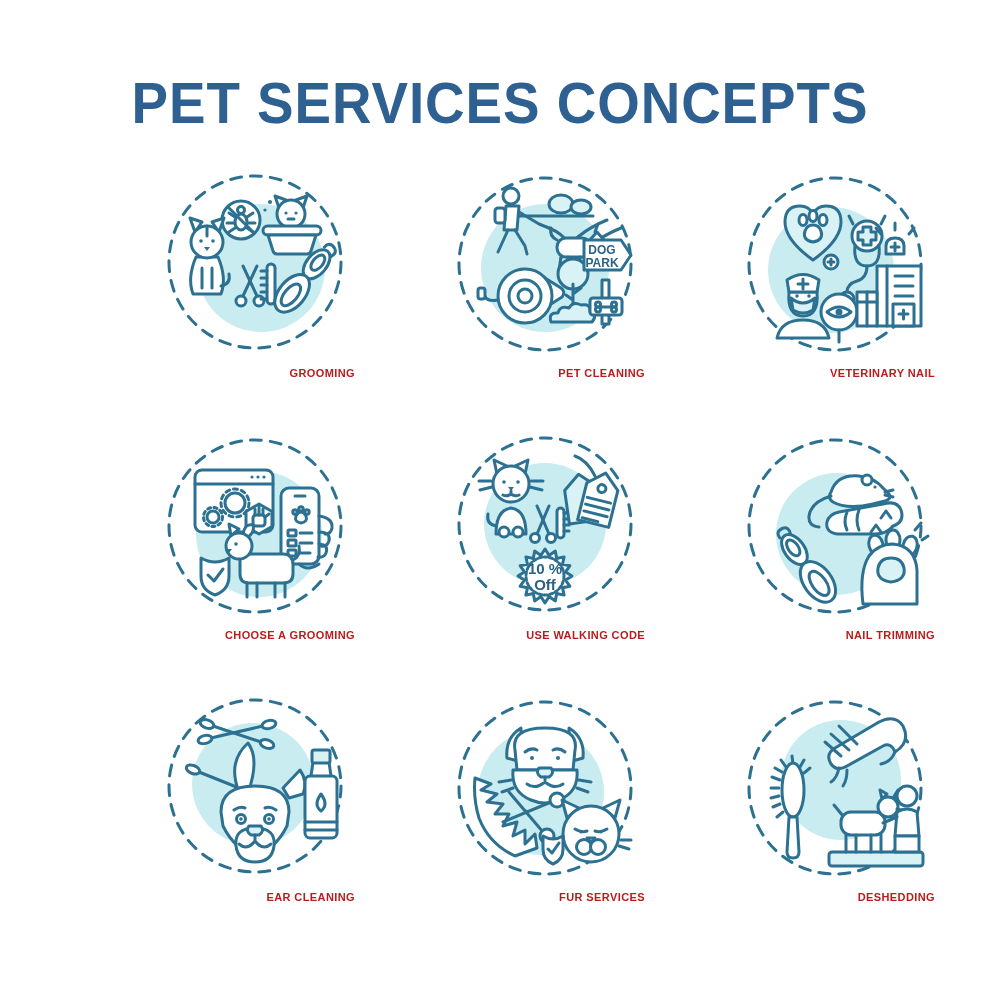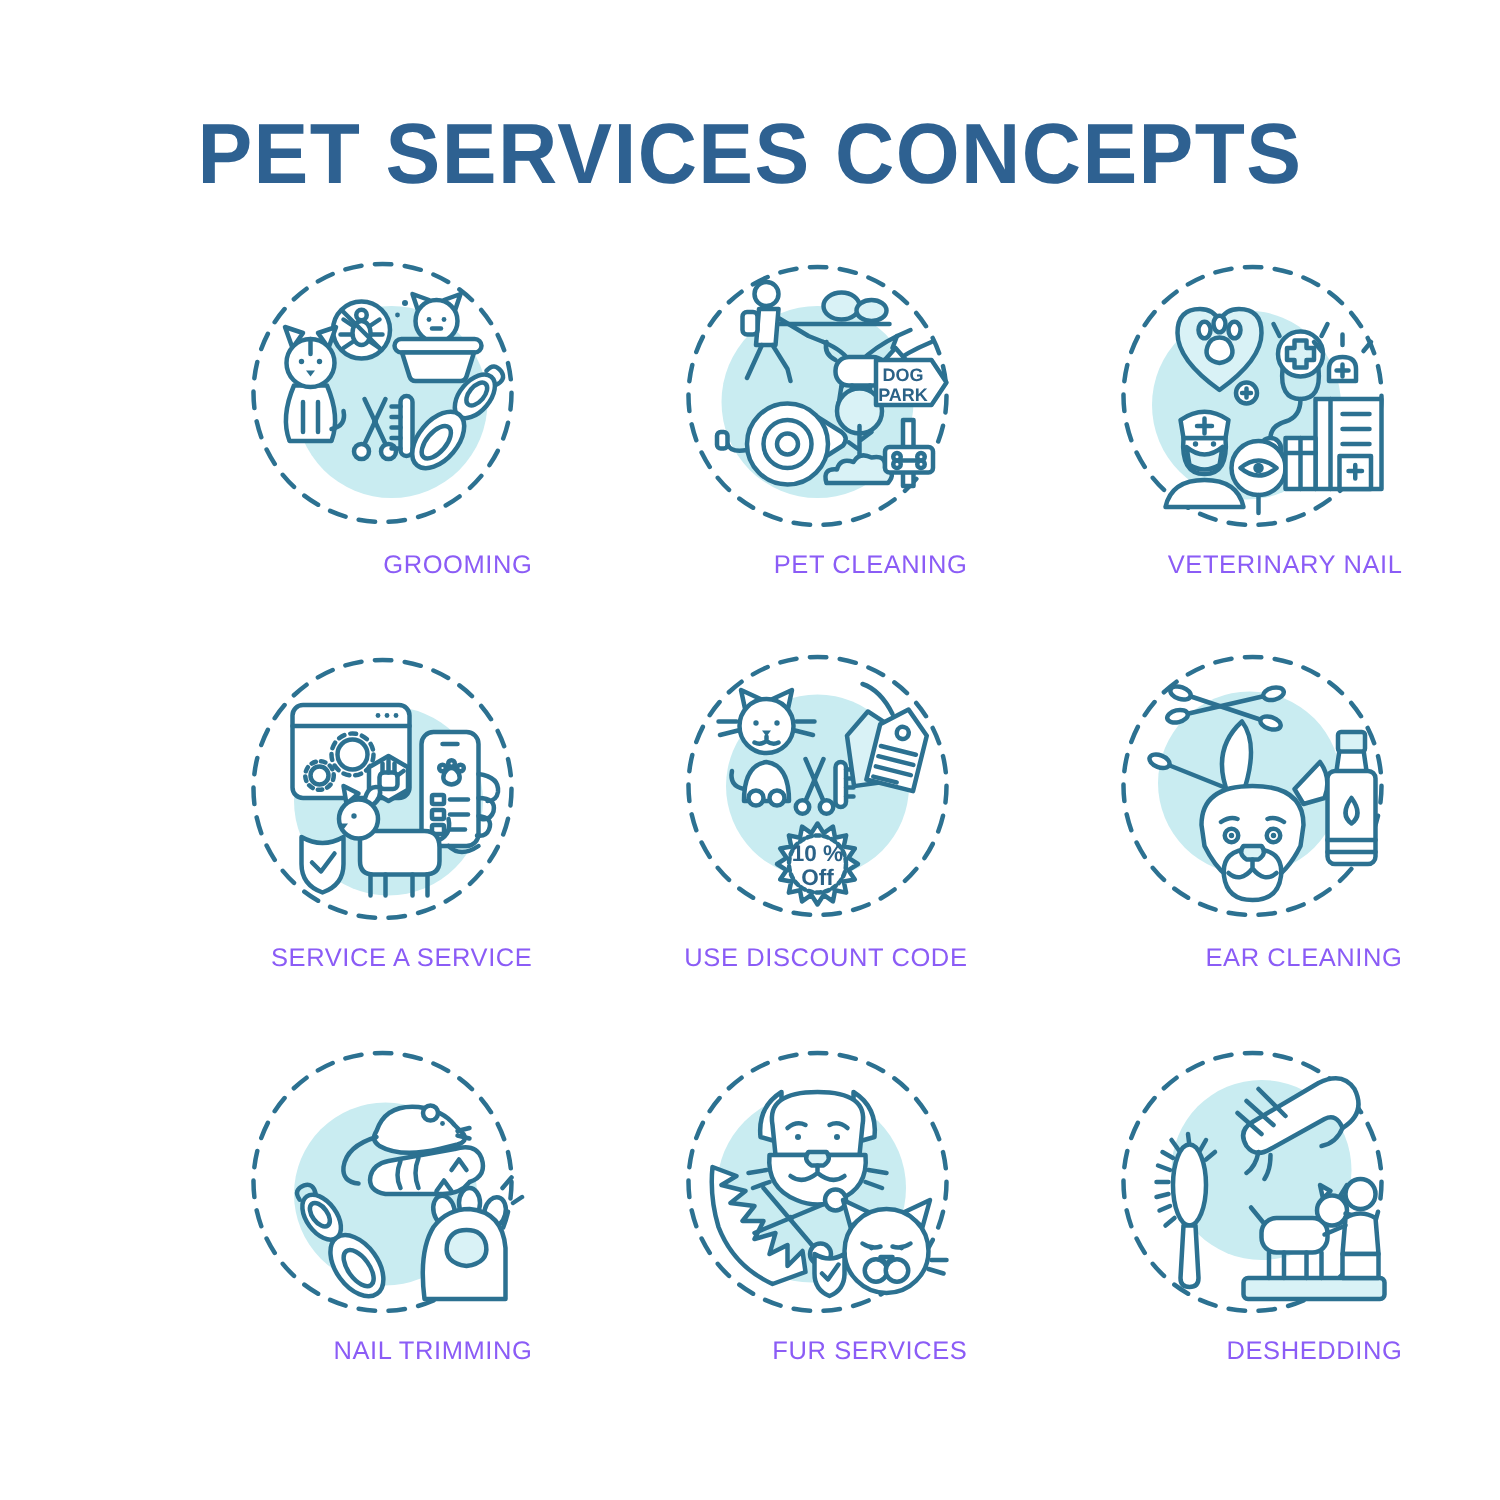--- a/index.html
+++ b/index.html
@@ -4,21 +4,21 @@
 <style>
   html,body{margin:0;padding:0;background:#ffffff;}
   .page{width:1000px;height:1000px;overflow:hidden;position:relative;background:#ffffff;
         font-family:"Liberation Sans",sans-serif;}
   h1.title{margin:70px 0 0;text-align:center;font-size:57px;font-weight:700;color:#2e6191;
            letter-spacing:1px;transform:scaleX(0.96);}
   .grid{margin-top:26px;display:grid;grid-template-columns:repeat(3,290px);
         grid-auto-rows:262px;justify-content:center;}
   figure.card{margin:0;display:flex;flex-direction:column;align-items:flex-end;}
   figure.card svg{width:200px;height:200px;display:block;}
-  figcaption{margin-top:5px;font-size:17px;font-weight:400;color:#8b5cf6;letter-spacing:.4px;}
+  figcaption{margin-top:5px;font-size:11px;font-weight:700;color:#b91c1c;letter-spacing:.4px;}
   
   .ln,.wh,.lt,.dsh{stroke:#2c7191;stroke-width:3;stroke-linecap:round;stroke-linejoin:round;fill:none;}
   .wh{fill:#ffffff;}
   .lt{fill:#d9f2f6;}
   .bg{fill:#c9ecf1;stroke:none;}
   .dsh{stroke-dasharray:11 9;}
   .dot{fill:#2c7191;stroke:none;}
   .txt{fill:#2b6287;font-family:"Liberation Sans",sans-serif;font-weight:700;font-size:12px;
        text-anchor:middle;stroke:none;}
   .txt-lg{font-size:15px;}
@@ -243,21 +243,21 @@
           <path class="ln" d="M138 136 Q146 132 144 122"></path>
           <circle class="wh" cx="84" cy="122" r="13"></circle>
           <circle class="dot" cx="81" cy="120" r="1.8"></circle>
           <path class="dot" d="M71 125 H77 L74 129 Z"></path>
         </g>
         <g>
           <path class="wh" d="M46 134 Q60 142 74 134 V152 Q74 166 60 171 Q46 166 46 152 Z"></path>
           <path class="ln" d="M53 151 L59 157 L68 145"></path>
         </g>
       </svg>
-      <figcaption>SERVICE A SERVICE</figcaption>
+      <figcaption>CHOOSE A GROOMING</figcaption>
     </figure>
 
     <figure class="card">
       <svg viewBox="0 0 200 200">
         <circle class="dsh" cx="100" cy="100" r="86"></circle>
         <circle class="bg" cx="100" cy="100" r="61"></circle>
         <g>
           <path class="wh" d="M52 50 L49 36 L62 42 Z"></path>
             <path class="wh" d="M80 50 L83 36 L70 42 Z"></path>
           <path class="wh" d="M51 110 Q51 86 66 84 Q81 86 81 110 Z"></path>
@@ -292,21 +292,58 @@
           </g>
           <path class="ln" d="M150 52 Q142 36 130 32"></path>
         </g>
         <g>
           <path class="wh" d="M127 152 L120.6 156.1 L124.9 162.3 L117.5 163.7 L119.1 171.1 L111.7 169.5 L110.3 176.9 L104.1 172.6 L100 179 L95.9 172.6 L89.7 176.9 L88.3 169.5 L80.9 171.1 L82.5 163.7 L75.1 162.3 L79.4 156.1 L73 152 L79.4 147.9 L75.1 141.7 L82.5 140.3 L80.9 132.9 L88.3 134.5 L89.7 127.1 L95.9 131.4 L100 125 L104.1 131.4 L110.3 127.1 L111.7 134.5 L119.1 132.9 L117.5 140.3 L124.9 141.7 L120.6 147.9 Z"></path>
           <circle class="ln" cx="100" cy="152" r="19" stroke-width="1.5" stroke-dasharray="3 2.5"></circle>
           <text class="txt txt-lg" x="100" y="150">10 %</text>
           <text class="txt txt-lg" x="100" y="166">Off</text>
         </g>
       </svg>
-      <figcaption>USE DISCOUNT CODE</figcaption>
+      <figcaption>USE WALKING CODE</figcaption>
+    </figure>
+
+    <figure class="card">
+      <svg viewBox="0 0 200 200">
+        <circle class="dsh" cx="100" cy="102" r="86"></circle>
+        <circle class="bg" cx="102" cy="110" r="61"></circle>
+        <g>
+          <path class="wh" d="M158 102 Q170 98 166 86 Q162 76 148 80 L104 88 Q94 90 92 98 Q90 108 102 110 L140 110 Q152 110 158 102 Z"></path>
+          <path class="ln" d="M112 88 Q108 98 112 106 M124 86 Q120 96 124 106"></path>
+        </g>
+        <g>
+          <path class="wh" d="M96 68 Q102 50 124 52 Q140 54 148 64 L154 70 Q157 75 150 77 L138 80 Q112 86 98 78 Q92 74 96 68 Z"></path>
+          <circle class="wh" cx="132" cy="56" r="5"></circle>
+          <circle class="dot" cx="140" cy="63" r="1.6"></circle>
+          <path class="ln" d="M150 68 L158 66 M150 71 L158 73"></path>
+          <path class="ln" d="M96 72 Q76 78 74 92 Q73 102 84 103"></path>
+        </g>
+        <g>
+          <path class="ln" d="M146 94 L151 87 L156 94 M136 108 L141 101 L146 108"></path>
+        </g>
+        <g transform="translate(70 140) rotate(-36)">
+          <path class="ln" d="M-5 -36 Q-5 -44 3 -42 Q9 -40 6 -33"></path>
+          <ellipse class="wh" cx="0" cy="-18" rx="10" ry="17"></ellipse>
+          <ellipse class="ln" cx="0" cy="-20" rx="5" ry="9"></ellipse>
+          <ellipse class="wh" cx="0" cy="22" rx="14" ry="23"></ellipse>
+          <ellipse class="ln" cx="0" cy="24" rx="7" ry="14"></ellipse>
+        </g>
+        <g>
+          <ellipse class="wh" cx="141" cy="121" rx="7" ry="10" transform="rotate(-14 141 121)"></ellipse>
+          <ellipse class="wh" cx="158" cy="116" rx="7" ry="10"></ellipse>
+          <ellipse class="wh" cx="175" cy="122" rx="7" ry="10" transform="rotate(14 175 122)"></ellipse>
+          <path class="wh" d="M128 180 Q124 148 134 132 Q143 120 158 120 Q180 122 182 146 V180 Z"></path>
+          <path class="lt" d="M156 158 Q141 156 143 144 Q145 134 156 134 Q167 134 169 144 Q171 156 156 158 Z"></path>
+          <path class="ln" d="M180 106 L186 99 M187 116 L193 112"></path>
+        </g>
+      </svg>
+      <figcaption>NAIL TRIMMING</figcaption>
     </figure>
 
     <figure class="card">
       <svg viewBox="0 0 200 200">
         <circle class="dsh" cx="100" cy="100" r="86"></circle>
         <circle class="bg" cx="98" cy="98" r="61"></circle>
         <g>
           <path class="ln" d="M56 52 L108 40"></path>
           <ellipse class="wh" cx="50" cy="53.5" rx="7" ry="4" transform="rotate(-13 50 53.5)"></ellipse>
           <ellipse class="wh" cx="114" cy="38.5" rx="7" ry="4" transform="rotate(-13 114 38.5)"></ellipse>
@@ -332,57 +369,20 @@
         </g>
         <g>
           <path class="wh" d="M156 90 L158 76 H174 L176 90"></path>
           <rect class="lt" x="157" y="64" width="18" height="13" rx="2"></rect>
           <rect class="wh" x="150" y="90" width="32" height="62" rx="5"></rect>
           <path class="wh" d="M166 108 Q174 119 166 125 Q158 119 166 108 Z"></path>
           <path class="ln" d="M150 136 H182 M150 144 H182"></path>
         </g>
       </svg>
       <figcaption>EAR CLEANING</figcaption>
-    </figure>
-
-    <figure class="card">
-      <svg viewBox="0 0 200 200">
-        <circle class="dsh" cx="100" cy="102" r="86"></circle>
-        <circle class="bg" cx="102" cy="110" r="61"></circle>
-        <g>
-          <path class="wh" d="M158 102 Q170 98 166 86 Q162 76 148 80 L104 88 Q94 90 92 98 Q90 108 102 110 L140 110 Q152 110 158 102 Z"></path>
-          <path class="ln" d="M112 88 Q108 98 112 106 M124 86 Q120 96 124 106"></path>
-        </g>
-        <g>
-          <path class="wh" d="M96 68 Q102 50 124 52 Q140 54 148 64 L154 70 Q157 75 150 77 L138 80 Q112 86 98 78 Q92 74 96 68 Z"></path>
-          <circle class="wh" cx="132" cy="56" r="5"></circle>
-          <circle class="dot" cx="140" cy="63" r="1.6"></circle>
-          <path class="ln" d="M150 68 L158 66 M150 71 L158 73"></path>
-          <path class="ln" d="M96 72 Q76 78 74 92 Q73 102 84 103"></path>
-        </g>
-        <g>
-          <path class="ln" d="M146 94 L151 87 L156 94 M136 108 L141 101 L146 108"></path>
-        </g>
-        <g transform="translate(70 140) rotate(-36)">
-          <path class="ln" d="M-5 -36 Q-5 -44 3 -42 Q9 -40 6 -33"></path>
-          <ellipse class="wh" cx="0" cy="-18" rx="10" ry="17"></ellipse>
-          <ellipse class="ln" cx="0" cy="-20" rx="5" ry="9"></ellipse>
-          <ellipse class="wh" cx="0" cy="22" rx="14" ry="23"></ellipse>
-          <ellipse class="ln" cx="0" cy="24" rx="7" ry="14"></ellipse>
-        </g>
-        <g>
-          <ellipse class="wh" cx="141" cy="121" rx="7" ry="10" transform="rotate(-14 141 121)"></ellipse>
-          <ellipse class="wh" cx="158" cy="116" rx="7" ry="10"></ellipse>
-          <ellipse class="wh" cx="175" cy="122" rx="7" ry="10" transform="rotate(14 175 122)"></ellipse>
-          <path class="wh" d="M128 180 Q124 148 134 132 Q143 120 158 120 Q180 122 182 146 V180 Z"></path>
-          <path class="lt" d="M156 158 Q141 156 143 144 Q145 134 156 134 Q167 134 169 144 Q171 156 156 158 Z"></path>
-          <path class="ln" d="M180 106 L186 99 M187 116 L193 112"></path>
-        </g>
-      </svg>
-      <figcaption>NAIL TRIMMING</figcaption>
     </figure>
 
     <figure class="card">
       <svg viewBox="0 0 200 200">
         <circle class="dsh" cx="100" cy="102" r="86"></circle>
         <circle class="bg" cx="96" cy="106" r="63"></circle>
         <g>
           <path class="wh" d="M76 42 Q60 52 62 72 L76 76 Z"></path>
           <path class="wh" d="M124 42 Q140 52 138 72 L124 76 Z"></path>
           <path class="wh" d="M70 64 Q66 42 100 42 Q134 42 130 64 L128 84 H72 Z"></path>

